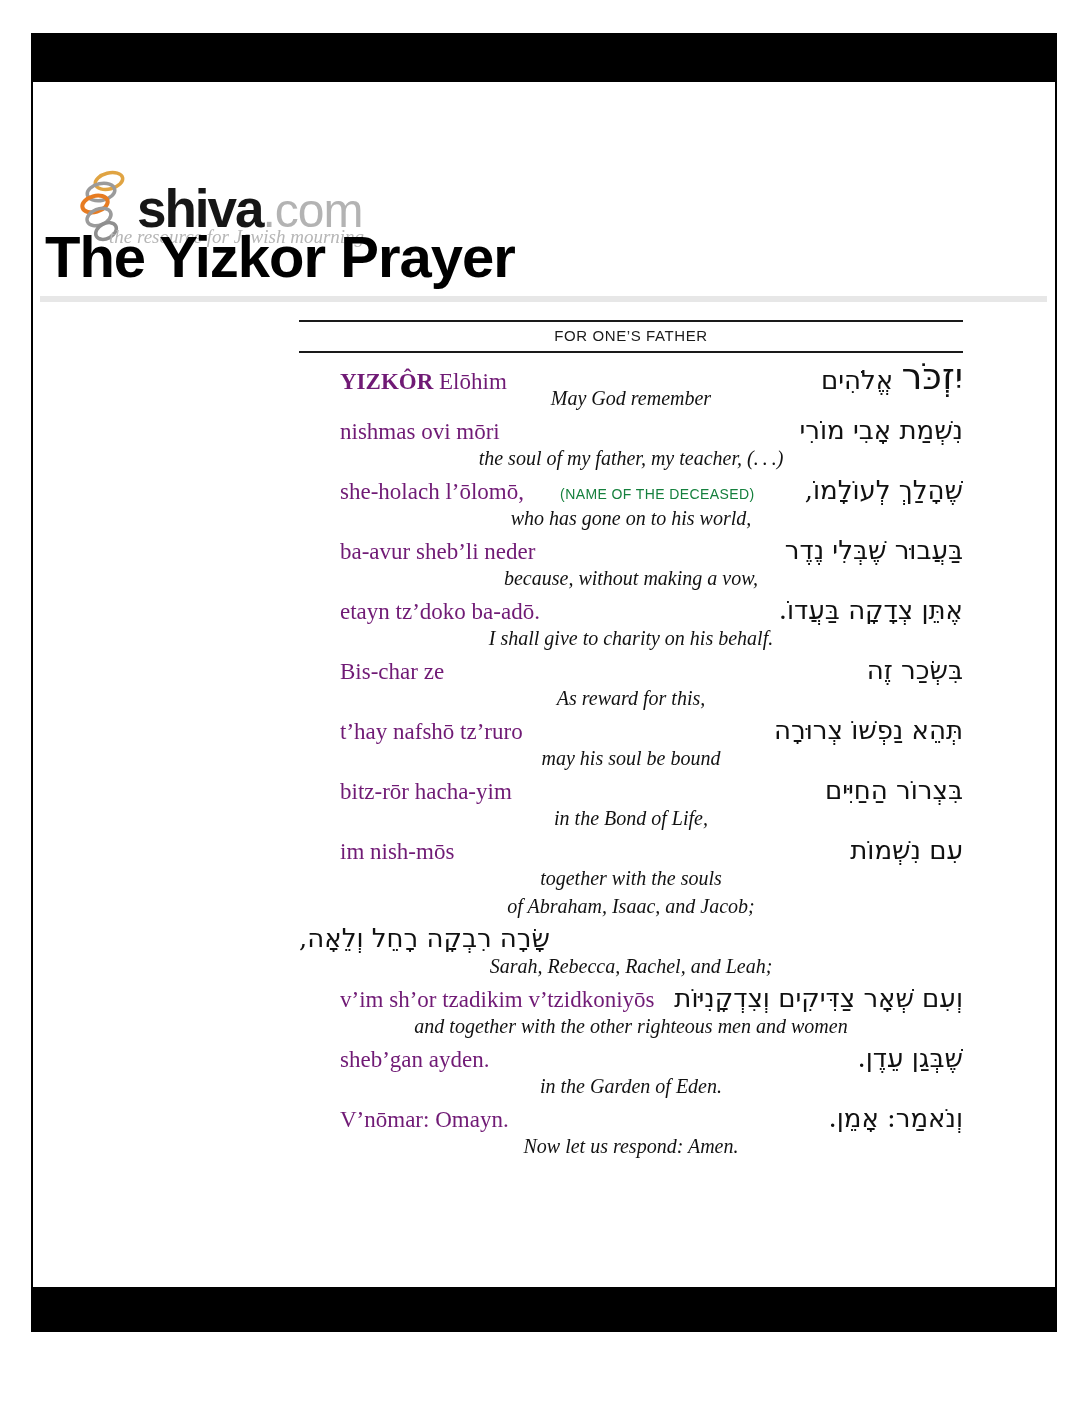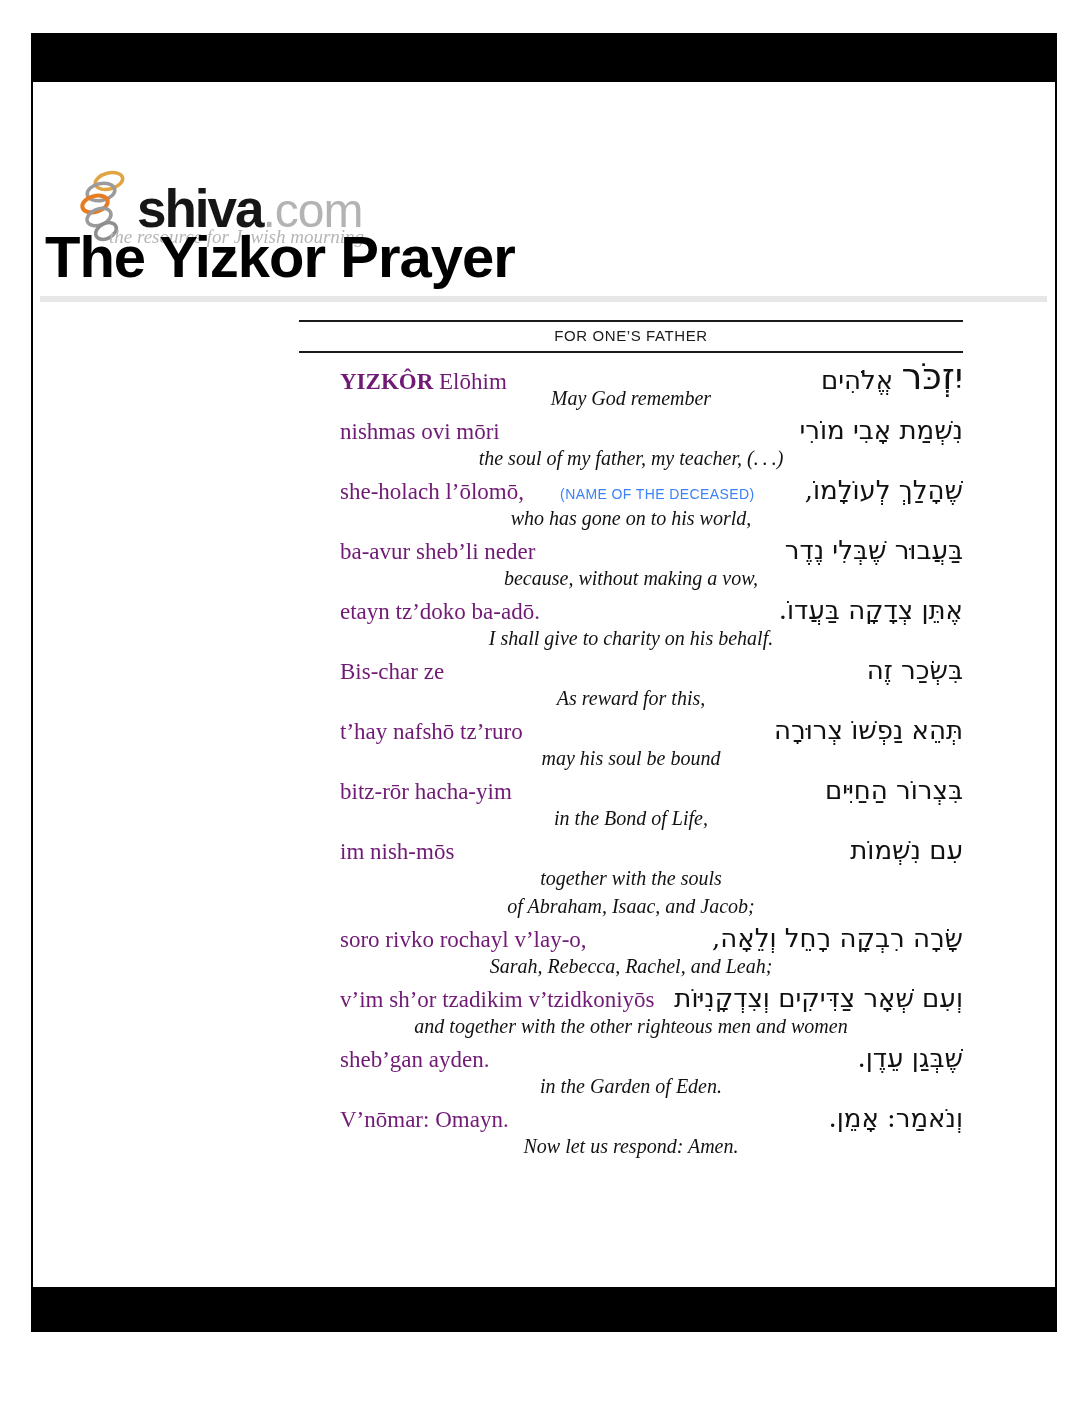--- a/index.html
+++ b/index.html
@@ -63,21 +63,21 @@
   }
   .rows { margin-top:2px; }
   .prow {
     display:flex; justify-content:space-between; align-items:baseline;
     height:32px;
   }
   .translit { font-size:23px; color:#701a75; white-space:nowrap;margin-left:41px; }
   .translit b { font-weight:bold; }
   .note {
     font-family:"Liberation Sans", sans-serif;
-    font-size:14px; letter-spacing:0.4px; color:#3b82f6;
+    font-size:14px; letter-spacing:0.4px; color:#15803d;
     white-space:nowrap; padding-right:14px;
   }
   .hebrew {
     font-family:"DejaVu Serif","DejaVu Sans",sans-serif;
     font-size:26px; color:#111; white-space:nowrap;
   }
   .h-big { font-size:37px; font-weight:normal; }
   .ptrans {
     height:28px; text-align:center;
     font-style:italic; font-size:20px; color:#111;
@@ -152,21 +152,20 @@
           <span class="hebrew" dir="rtl">בִּצְרוֹר הַחַיִּים</span>
         </div>
         <div class="ptrans">in the Bond of Life,</div>
         <div class="prow">
           <span class="translit">im nish-mōs</span>
           <span class="hebrew" dir="rtl">עִם נִשְׁמוֹת</span>
         </div>
         <div class="ptrans">together with the souls</div>
         <div class="ptrans">of Abraham, Isaac, and Jacob;</div>
         <div class="prow">
-          <span class="translit">soro rivko rochayl v’lay-o,</span>
           <span class="hebrew" dir="rtl">שָׂרָה רִבְקָה רָחֵל וְלֵאָה,</span>
         </div>
         <div class="ptrans">Sarah, Rebecca, Rachel, and Leah;</div>
         <div class="prow">
           <span class="translit">v’im sh’or tzadikim v’tzidkoniyōs</span>
           <span class="hebrew" dir="rtl">וְעִם שְׁאָר צַדִּיקִים וְצִדְקָנִיּוֹת</span>
         </div>
         <div class="ptrans">and together with the other righteous men and women</div>
         <div class="prow">
           <span class="translit">sheb’gan ayden.</span>

